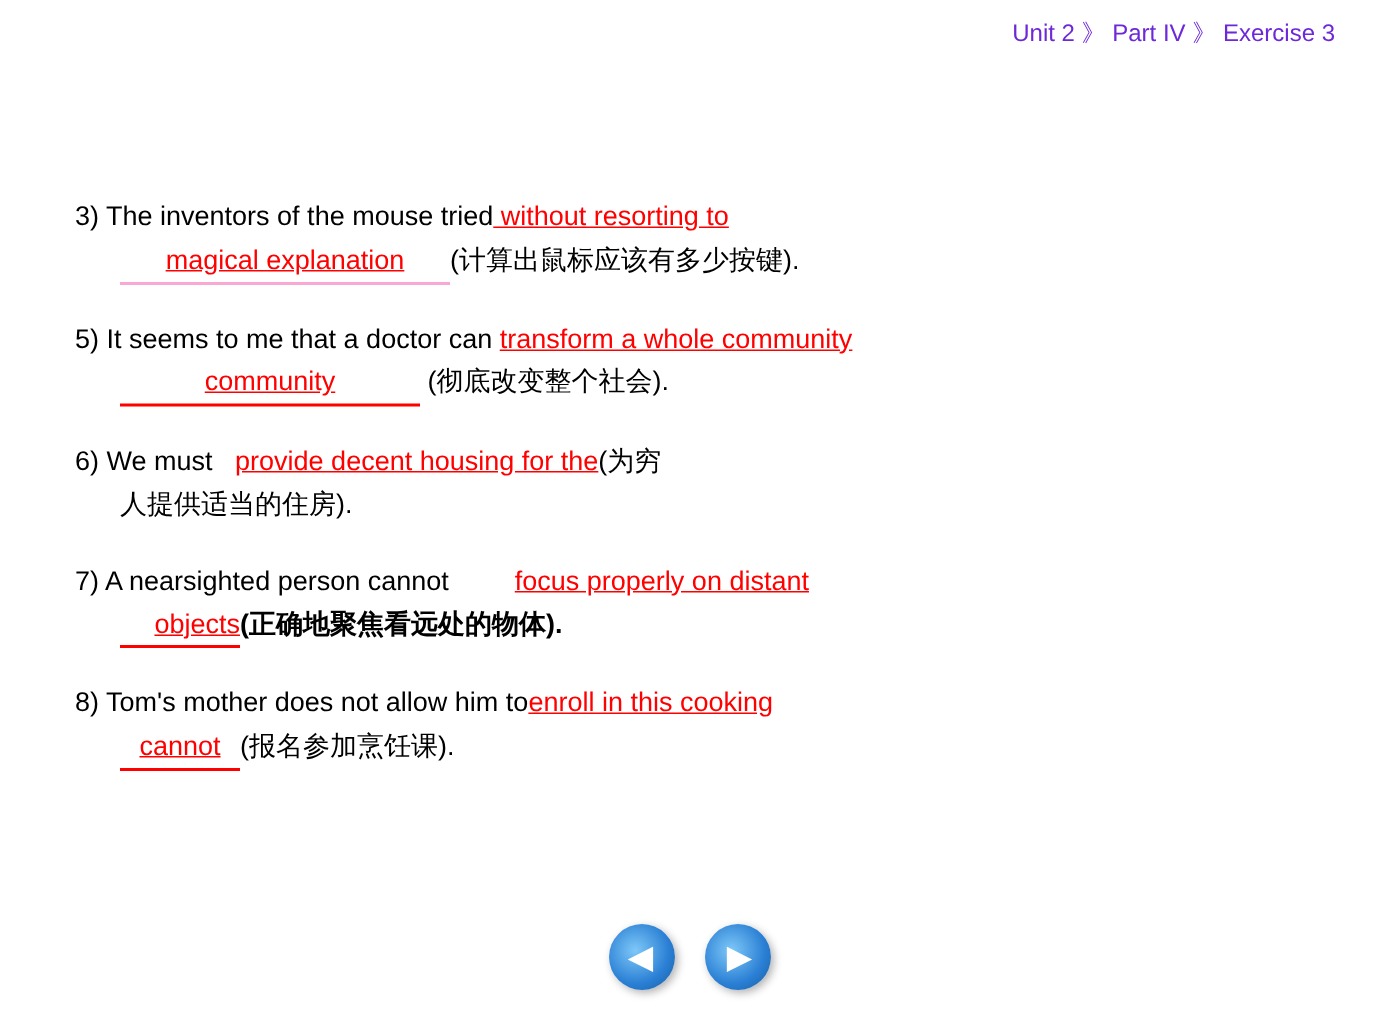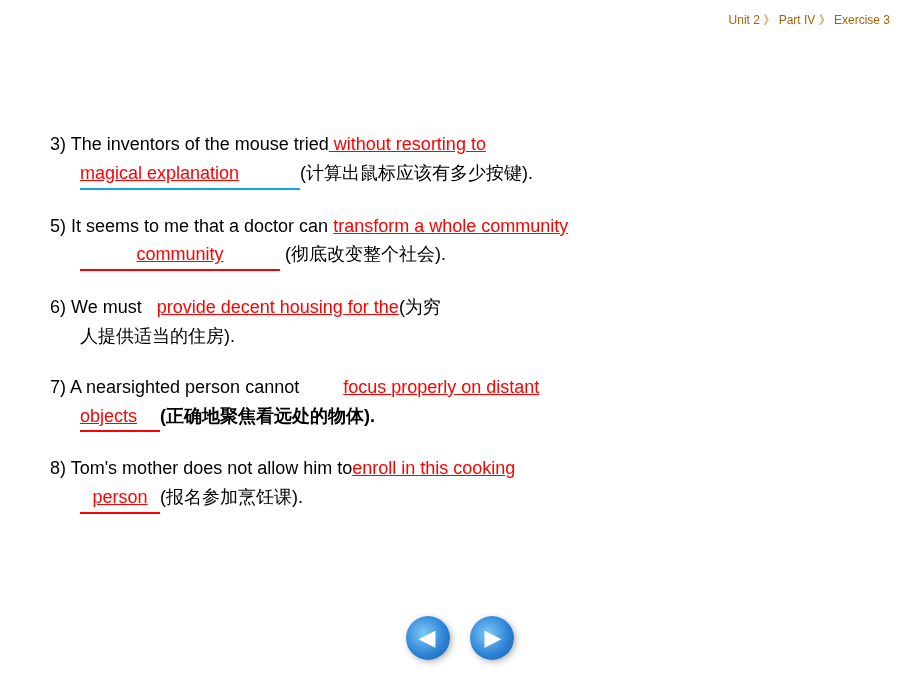--- a/index.html
+++ b/index.html
@@ -11,22 +11,22 @@
       font-size: 18px;
       color: #000;
       overflow: hidden;
       position: relative;
     }
 
     .header {
       position: absolute;
       top: 12px;
       right: 30px;
-      font-size: 12px;
-      color: #a16207;
+      font-size: 16px;
+      color: #6d28d9;
     }
 
     .content {
       position: absolute;
       top: 130px;
       left: 50px;
       right: 50px;
     }
 
     .exercise-item {
@@ -96,49 +96,49 @@
 
 <div class="header">
   <span>Unit 2 》 Part IV 》 Exercise 3</span>
 </div>
 
 <div class="content">
 
   <div class="exercise-item">
     <span>3) The inventors of the mouse tried</span><span class="answer-red"> without resorting to</span>
     <span class="indent">
-      <span class="answer-red" style="border-bottom:2px solid #0ea5e9; display:inline-block; min-width:220px; text-align:left;">magical explanation</span><span>(计算出鼠标应该有多少按键).</span>
+      <span class="answer-red" style="border-bottom:2px solid #f9a8d4; display:inline-block; min-width:220px; text-align:center;">magical explanation</span><span>(计算出鼠标应该有多少按键).</span>
     </span>
   </div>
 
   <div class="exercise-item">
     <span>5) It seems to me that a doctor can</span> <span class="answer-red" style="text-decoration:underline; text-decoration-color:red;">transform a whole community</span>
     <span class="indent">
       <span class="answer-red" style="border-bottom:2px solid red; display:inline-block; min-width:200px; text-align:center;">community</span> <span>(彻底改变整个社会).</span>
     </span>
   </div>
 
   <div class="exercise-item">
     <span>6) We must &nbsp; </span><span class="answer-red" style="text-decoration:underline; text-decoration-color:red;">provide decent housing for the</span><span>(为穷</span>
     <span class="indent">
       <span>人提供适当的住房).</span>
     </span>
   </div>
 
   <div class="exercise-item">
     <span>7) A nearsighted person cannot</span><span class="answer-red" style="text-decoration:underline; text-decoration-color:red;margin-left:44px;">focus properly on distant</span>
     <span class="indent">
-      <span class="answer-red" style="border-bottom:2px solid red; display:inline-block; min-width:80px; text-align:left;">objects</span><span style="font-weight:bold;">(正确地聚焦看远处的物体<strong>).</strong></span>
+      <span class="answer-red" style="border-bottom:2px solid red; display:inline-block; min-width:80px; text-align:right;">objects</span><span style="font-weight:bold;">(正确地聚焦看远处的物体<strong>).</strong></span>
     </span>
   </div>
 
   <div class="exercise-item">
     <span>8) Tom's mother does not allow him to</span><span class="answer-red" style="text-decoration:underline; text-decoration-color:red;">enroll in this cooking</span>
     <span class="indent">
-      <span class="answer-red" style="border-bottom:2px solid red; display:inline-block; min-width:80px; text-align:center;">person</span><span>(报名参加烹饪课).</span>
+      <span class="answer-red" style="border-bottom:2px solid red; display:inline-block; min-width:80px; text-align:center;">cannot</span><span>(报名参加烹饪课).</span>
     </span>
   </div>
 
 </div>
 
 <div class="nav-buttons">
   <button class="nav-btn nav-btn-prev" title="Previous">
     <span class="arrow-left">◀</span>
   </button>
   <button class="nav-btn nav-btn-next" title="Next">

